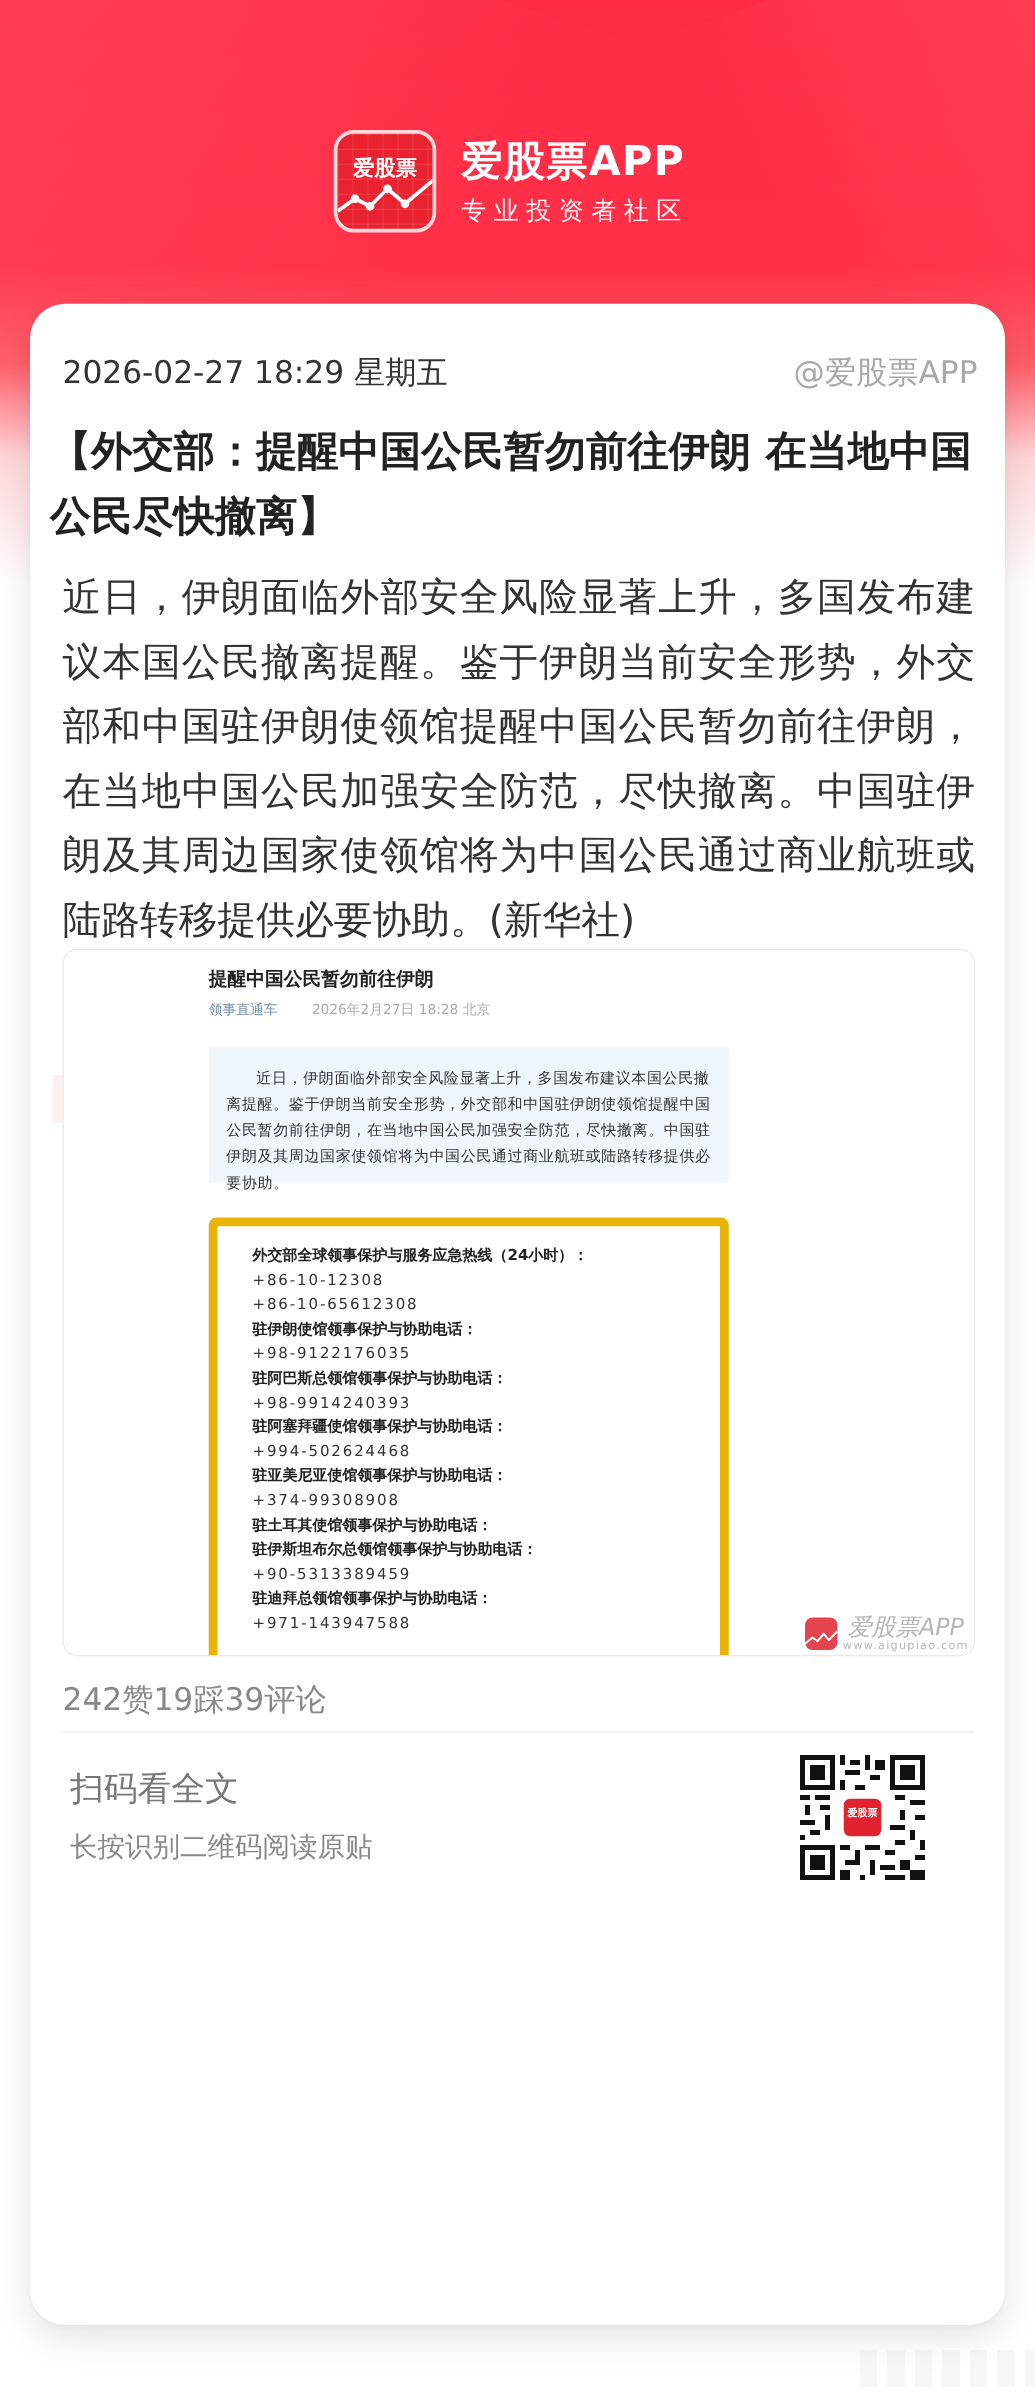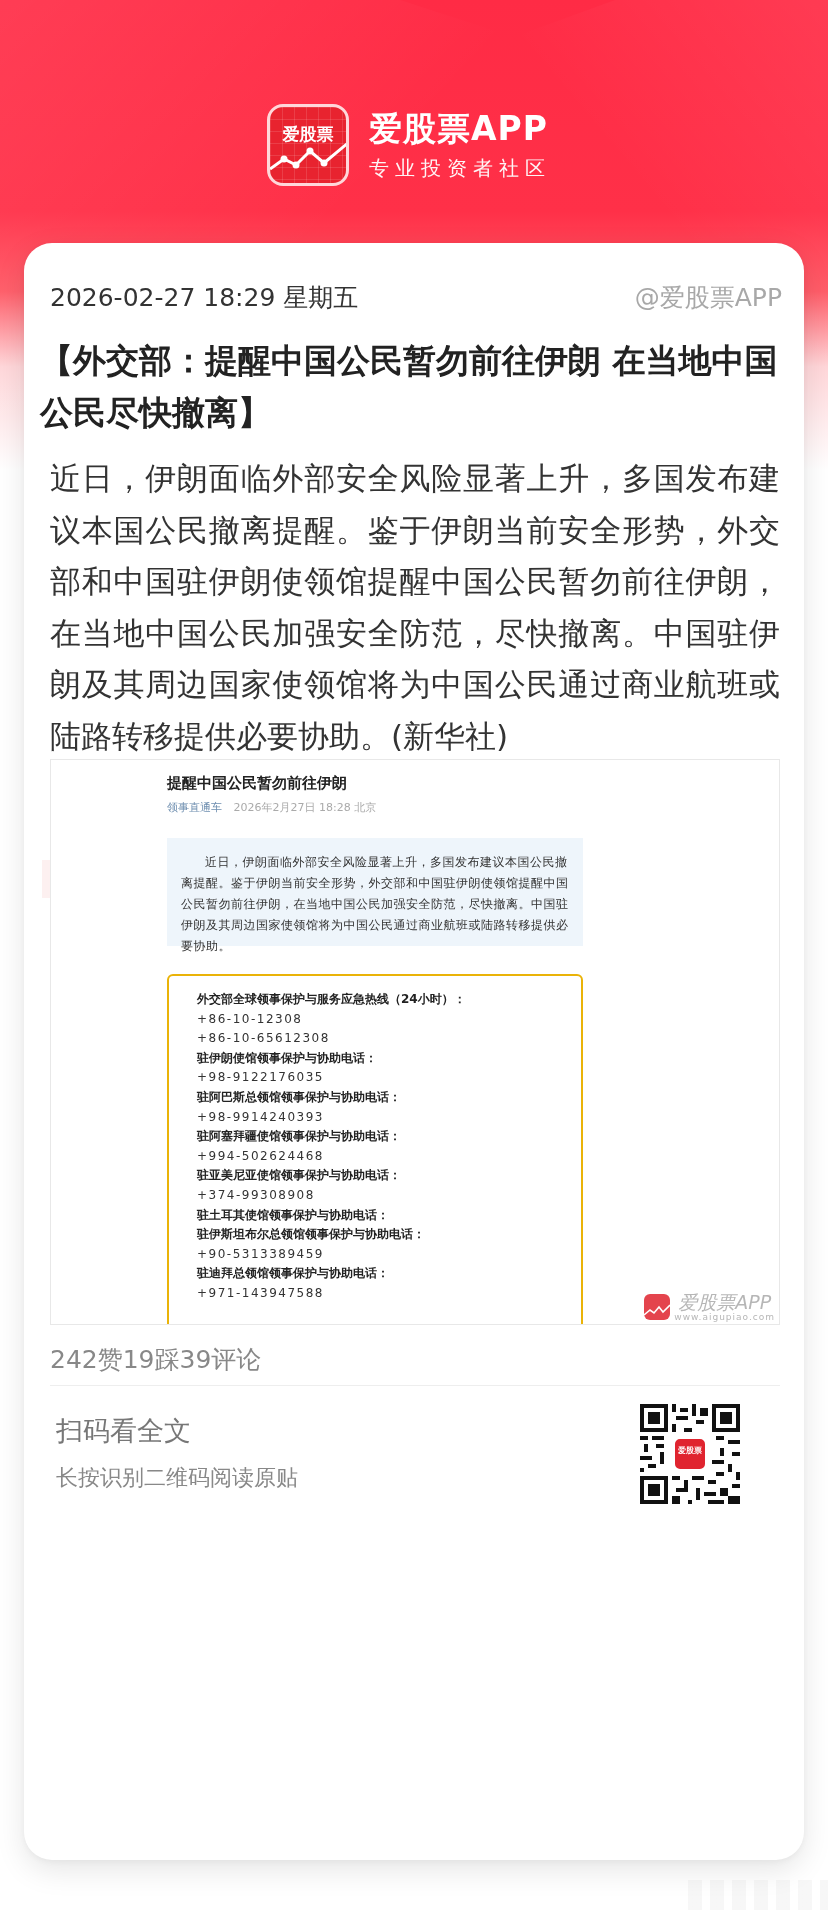--- a/index.html
+++ b/index.html
@@ -63,39 +63,39 @@
     }
     .tags { position: absolute; left: 18px; top: 617px; display: flex; gap: 12px; }
     .tag {
       background: #fdf0f0; color: #c8343c; font-size: 24px; height: 38px; line-height: 38px;
       padding: 0 10px; display: flex; align-items: center; gap: 10px;
     }
     .tag .arrow { font-size: 14px; color: #d92b35; }
 
     .screenshot {
       position: absolute; left: 26px; top: 516px; width: 730px; height: 566px;
-      border: 1px solid #e8e8e8; border-radius: 0; overflow: hidden; background: #fff; padding-left: 44px;
+      border: 1px solid #e8e8e8; border-radius: 12px; overflow: hidden; background: #fff; padding-left: 44px;
     }
     .ss-inner { position: absolute; left: 0; top: 0; width: 100%; height: 100%; }
     .ss-title { position: absolute; left: 116px; top: 14px; font-size: 15px; font-weight: bold; color: #222; }
     .ss-meta { position: absolute; left: 116px; top: 40px; font-size: 11px; color: #aaa; }
-    .ss-meta .acct { color: #6f8fb0; margin-right: 8px; }
+    .ss-meta .acct { color: #6f8fb0; margin-right: 24px; }
     .ss-summary {
       position: absolute; left: 116px; top: 78px; width: 416px; height: 108px;
       background: #eef5fb; padding: 14px 14px; font-size: 12px; line-height: 21px; color: #333;
       text-indent: 24px; letter-spacing: 0.5px;
     }
     .ss-contact-title {
       position: absolute; left: 0; width: 100%; top: 190px; text-align: center;
       font-size: 12px; color: #4a8fb3; letter-spacing: 2px;
     }
     .ss-contact-title span { display: inline-block; border-bottom: 2px solid #8fc4d8; padding-bottom: 3px; }
     .ss-contact-box {
       position: absolute; left: 116px; top: 214px; width: 416px; height: 380px;
-      border: 2px solid #eab308; border-radius: 6px; padding: 14px 0 0 28px;
+      border: 7px solid #eab308; border-radius: 6px; padding: 14px 0 0 28px;
     }
     .ss-line { font-size: 12px; line-height: 19.6px; color: #222; }
     .ss-line.label { font-weight: bold; }
     .ss-line.phone { letter-spacing: 1.5px; color: #333; }
     .watermark { position: absolute; right: 4px; bottom: 2px; display: flex; align-items: center; opacity: 0.85; }
     .wm-icon { width: 26px; height: 26px; border-radius: 6px; background: #e0242f; position: relative; }
     .wm-icon svg { position: absolute; left: 0; bottom: 3px; }
     .wm-text { margin-left: 4px; text-align: center; }
     .wm-name { font-size: 19px; color: #aaa; font-style: italic; line-height: 20px; }
     .wm-url { font-size: 9px; color: #aaa; letter-spacing: 1px; text-align: right; }

